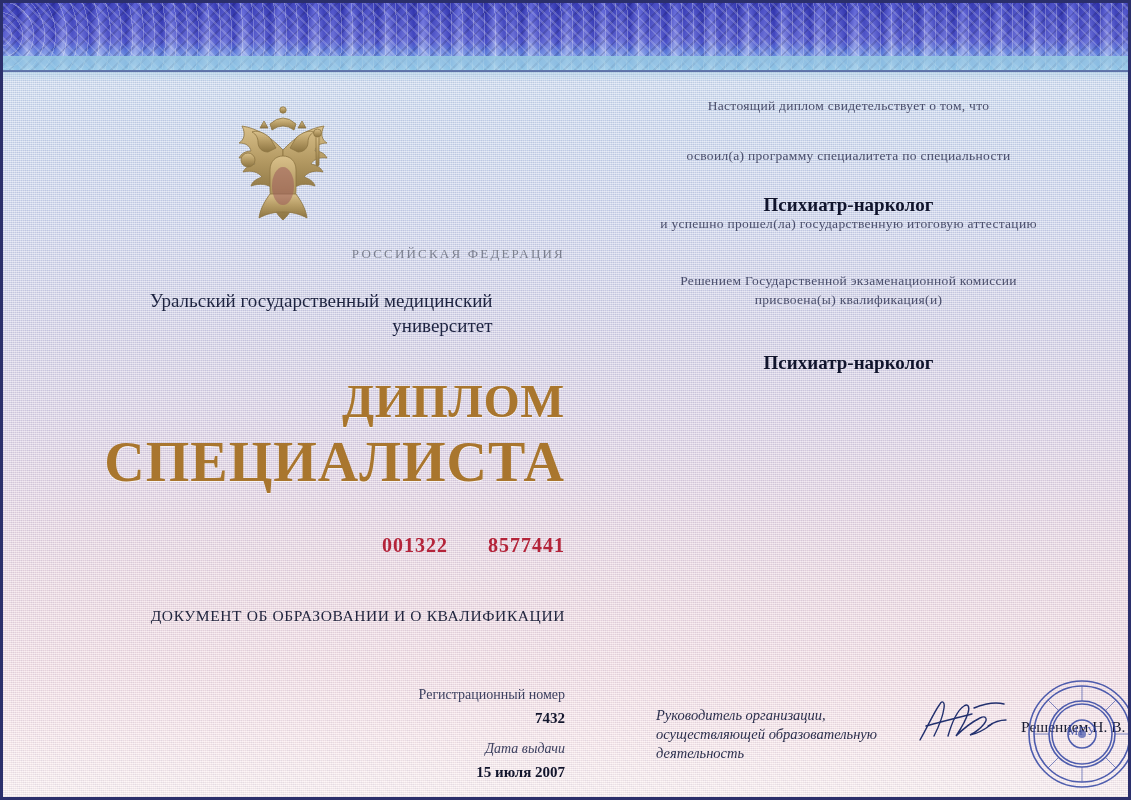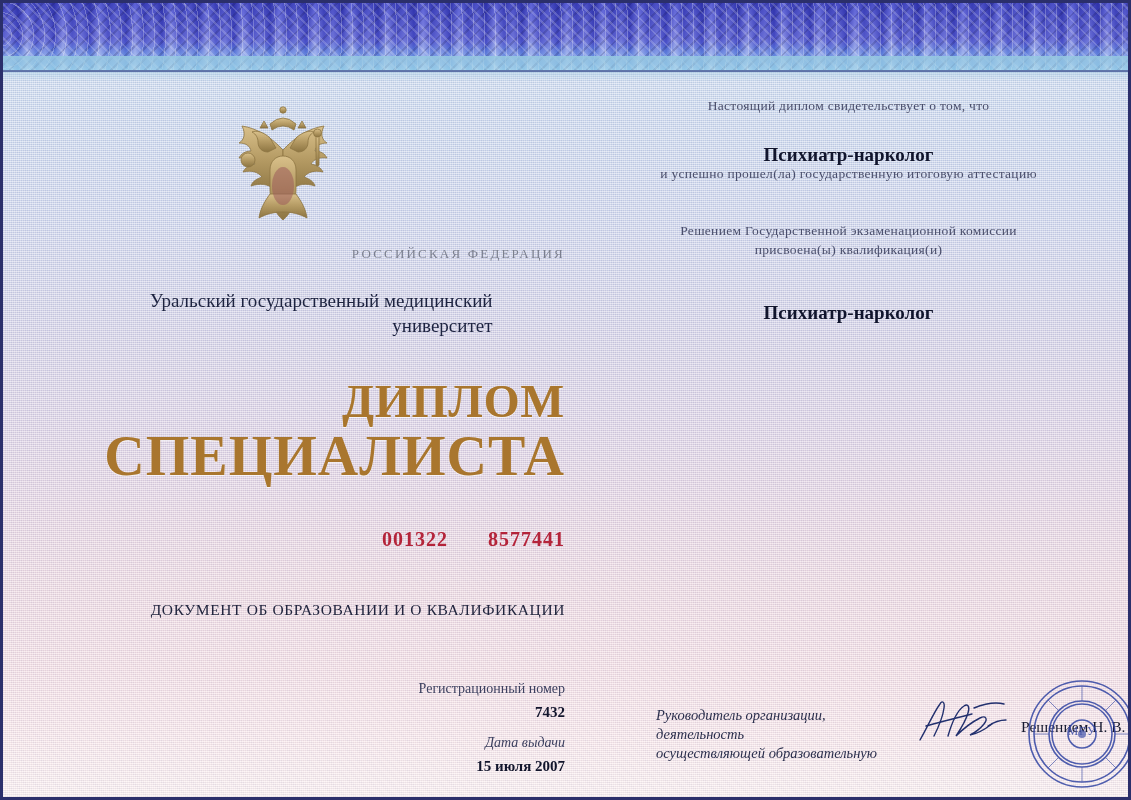--- a/index.html
+++ b/index.html
@@ -128,21 +128,21 @@
     line-height: 48px;
     background: linear-gradient(to bottom, #c89a4a, #8e6321);
     -webkit-background-clip: text;
     background-clip: text;
     color: #a9762e;
   }
   .diploma-title .l2 {
     display: block;
     font-size: 56px;
     line-height: 60px;
-    margin-top: 0;
+    margin-top: 6px;
     color: #a9762e;
     padding-left: 15px;
   }
   .serial-row {
     margin-top: 42px;
     font-size: 20px;
     font-weight: bold;
     color: #b4243a;
     letter-spacing: 1px;
   }
@@ -331,35 +331,36 @@
     <div class="reg-value">7432</div>
 
     <div class="date-label">Дата выдачи</div>
     <div class="date-value">15 июля 2007</div>
   </div>
 
   <div class="col-right">
     <div class="r-caption" style="margin-top:18px;">Настоящий диплом свидетельствует о том, что</div>
 
 
+    <div class="r-caption r-spec-line">освоил(а) программу специалитета по специальности</div>
 
     <div class="r-qual">Психиатр-нарколог</div>
 
     <div class="r-caption r-attestation">и успешно прошел(ла) государственную итоговую аттестацию</div>
 
     <div class="r-caption r-decision">Решением Государственной экзаменационной комиссии</div>
     <div class="r-caption">присвоена(ы) квалификация(и)</div>
 
     <div class="r-qual2">Психиатр-нарколог</div>
 
     <div id="sign-block">
       <div class="sign-role">
         <div>Руководитель организации,</div>
+        <div>осуществляющей образовательную</div>
         <div>деятельность</div>
-        <div>осуществляющей образовательную</div>
       </div>
 
       <div id="signature">
         <svg width="95" height="52" viewBox="0 0 95 52">
           <g fill="none" stroke="#22306e" stroke-width="1.4" stroke-linecap="round">
             <path d="M6 44 C14 30 20 16 26 8 C28 4 31 6 30 12 C29 20 24 32 20 40"></path>
             <path d="M12 30 C26 26 42 22 58 18"></path>
             <path d="M34 40 C38 26 44 14 50 10 C54 7 56 11 54 17 C52 24 46 34 42 40 C48 34 58 26 66 22 C72 19 74 23 70 28 C66 33 60 37 56 39 C62 38 70 34 78 28"></path>
             <path d="M60 12 C70 8 82 6 90 8"></path>
             <path d="M74 30 C80 26 86 24 92 24"></path>

